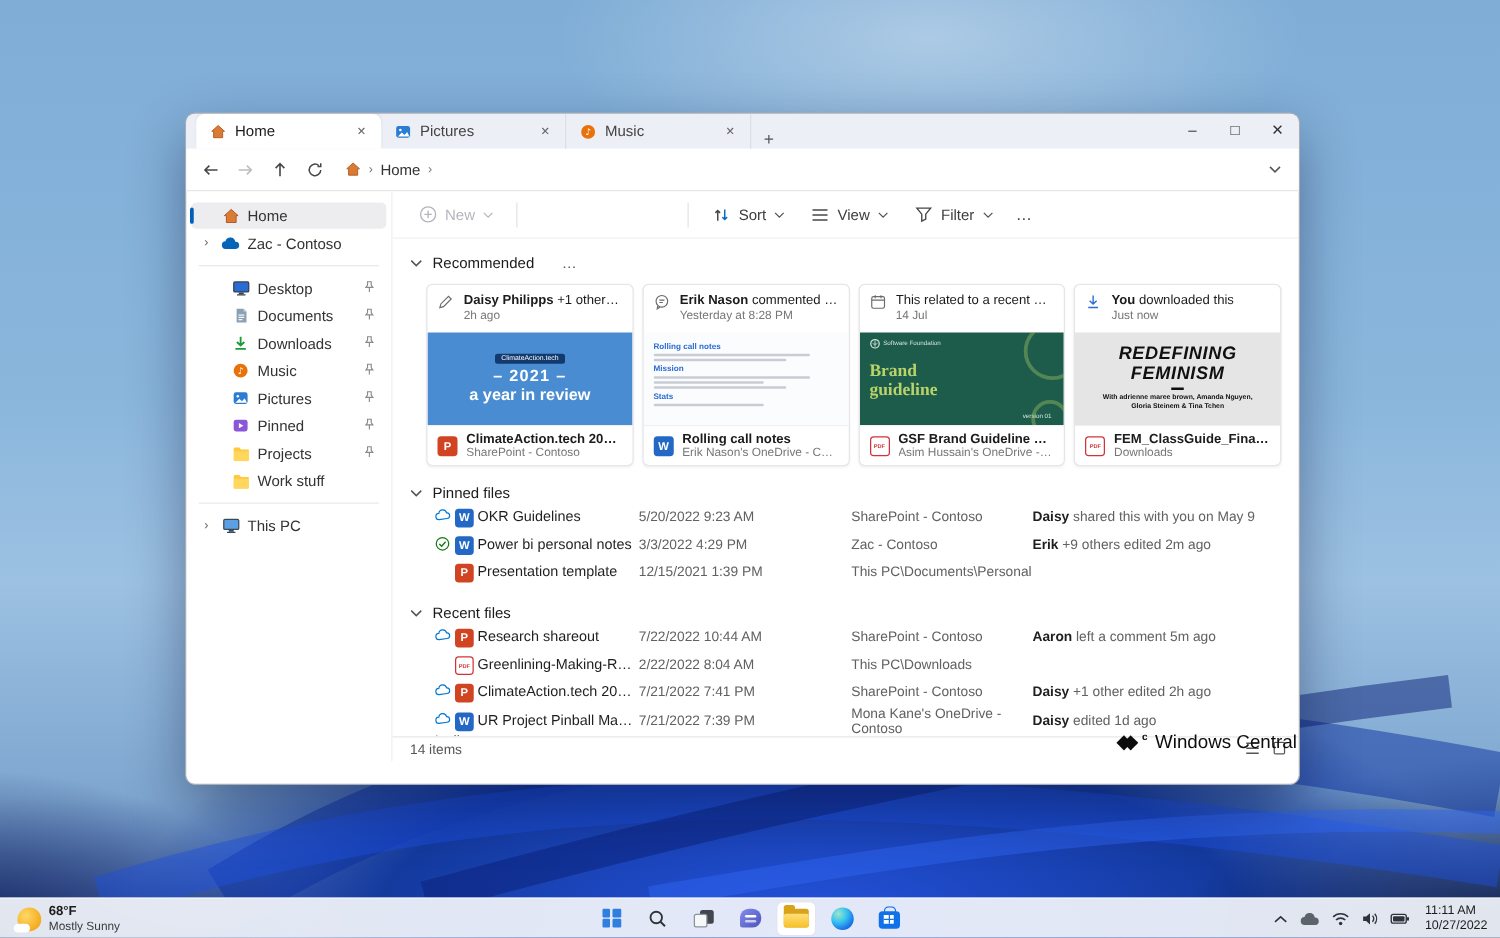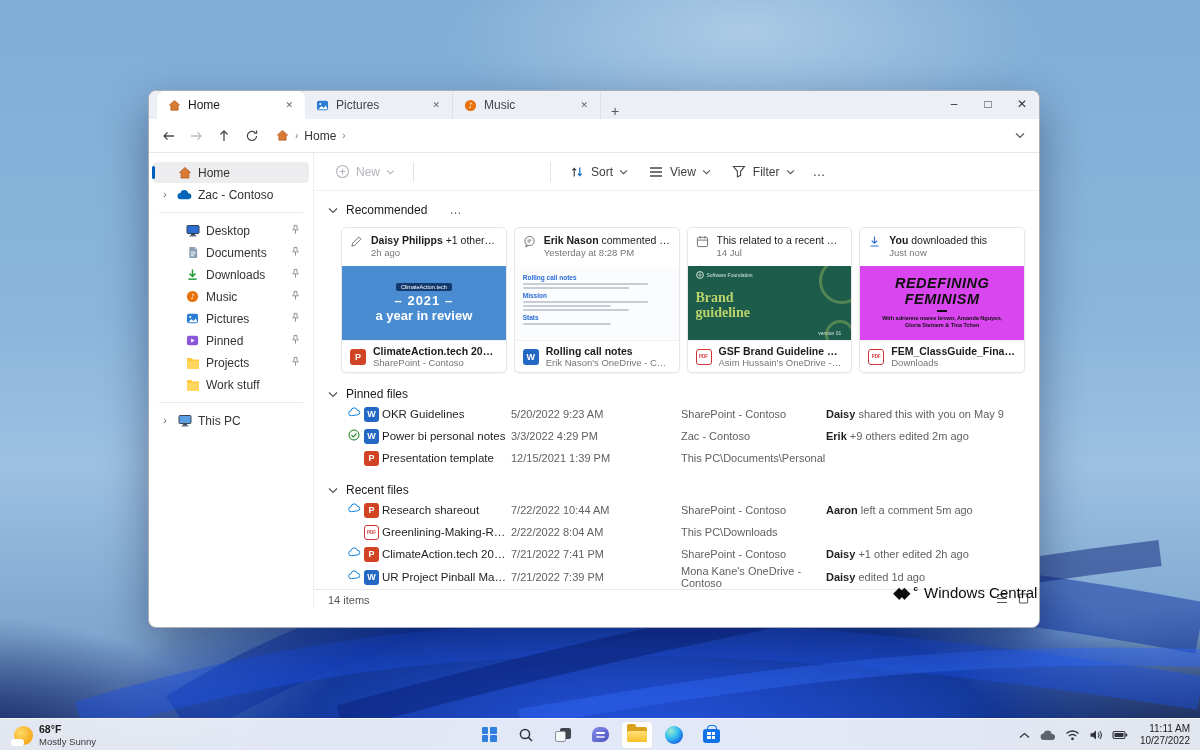--- a/index.html
+++ b/index.html
@@ -81,21 +81,21 @@
   .t-blue .bl2 { font-weight:bold; font-size:13px; }
   .t-doc { background:#fbfcfe; padding:5px 8px; }
   .t-doc .dh { color:#2b6cd4; font-weight:bold; font-size:6.5px; margin-top:3px; }
   .t-doc .fake { height:2px; background:#c9ccd4; border-radius:1px; margin-top:2px; }
   .t-doc .fake.w60 { width:60%; } .t-doc .fake.w85 { width:85%; } .t-doc .fake.w72 { width:72%; }
   .t-green { background:#1d5b4a; color:#fff; padding:5px 8px; }
   .t-green .glogo { font-size:5px; color:#cfe3d8; display:flex; gap:3px; align-items:center; }
   .t-green .g1 { color:#b9d36a; font-weight:bold; font-size:14px; line-height:1.05; margin-top:12px;font-family:Liberation Serif, serif; }
   .t-green .gver { position:absolute; right:10px; bottom:4px; font-size:5px; color:#d7e6dd; }
   .t-green .ring { position:absolute; border:3px solid rgba(185,211,106,.35); border-radius:50%; }
-  .t-red { background:#d946ef; color:#101010; display:flex; flex-direction:column; align-items:center; justify-content:center; }
+  .t-red { background:#e5e5e5; color:#101010; display:flex; flex-direction:column; align-items:center; justify-content:center; }
   .t-red .r1 { font-weight:bold; font-style:italic; font-size:14.5px; letter-spacing:.5px; line-height:1.05; }
   .t-red .dash { width:10px; height:2.5px; background:#101010; margin:3px 0; }
   .t-red .rs { font-size:5.5px; font-weight:bold; text-align:center; line-height:1.3; }
   .cfoot { flex:1; display:flex; align-items:center; gap:7px; padding:0 8px; border-top:1px solid #f1f1f3; }
   .cfoot .fn { font-size:10.5px; font-weight:bold; color:#1b1b1b; white-space:nowrap; overflow:hidden; text-overflow:ellipsis; }
   .cfoot .fl { font-size:9.5px; color:#767676; white-space:nowrap; overflow:hidden; text-overflow:ellipsis; }
   .cfoot .ftx { min-width:0; }
 
   .ficon { width:15px; height:15px; flex:0 0 15px; border-radius:3px; color:#fff; font-size:9px; font-weight:bold;
            display:flex; align-items:center; justify-content:center; }
@@ -145,21 +145,21 @@
   .folder .back::before { content:""; position:absolute; left:0; top:-3px; width:9px; height:4px; background:#d9a21b; border-radius:2px 2px 0 0; }
   .folder .front { position:absolute; left:0; right:0; bottom:0; height:11px; background:linear-gradient(180deg,#ffd75e,#f2b51a); border-radius:2px; }
   .folder.lit .front { background:linear-gradient(180deg,#ffe07a,#f7c026); }
   .edgec { width:18px; height:18px; border-radius:50%; background:radial-gradient(circle at 32% 28%, #9ee6c8 0%, #38c3f0 38%, #1a73e8 72%, #0d47a1 100%); }
   .storebag { position:relative; width:17px; height:14px; background:#1072e8; border-radius:3px; margin-top:3px; }
   .storebag::before { content:""; position:absolute; left:4px; top:-4px; width:8px; height:6px; border:1.5px solid #1072e8; border-bottom:none; border-radius:4px 4px 0 0; }
   .storebag::after { content:""; position:absolute; left:4.5px; top:3px; width:8px; height:7px;
       background:linear-gradient(#1072e8,#1072e8) center/8px 1px no-repeat, linear-gradient(#1072e8,#1072e8) center/1px 7px no-repeat, #fff; }
   .tray { position:absolute; right:6px; top:0; height:32px; display:flex; align-items:center; gap:7px; }
   .trayic { display:flex; align-items:center; justify-content:center; width:17px; height:20px; }
-  .clock { text-align:right; font-size:10px; color:#1c1c1c; line-height:1.25; margin-left:4px; padding-right:4px; }
+  .clock { text-align:left; font-size:10px; color:#1c1c1c; line-height:1.25; margin-left:4px; padding-right:4px; }
 </style>
 </head>
 <body>
 
 <div class="stage">
 
   <svg class="bloom-swirls" viewBox="0 0 1200 220">
     <path d="M180 220 C 420 70, 720 40, 1200 130" stroke="#0b2fa0" stroke-width="52" fill="none" opacity="0.5"></path>
     <path d="M80 220 C 380 130, 660 110, 1200 195" stroke="#1d4fe0" stroke-width="34" fill="none" opacity="0.45"></path>
     <path d="M340 220 C 560 160, 830 95, 1160 55" stroke="#0a1f78" stroke-width="26" fill="none" opacity="0.5"></path>

